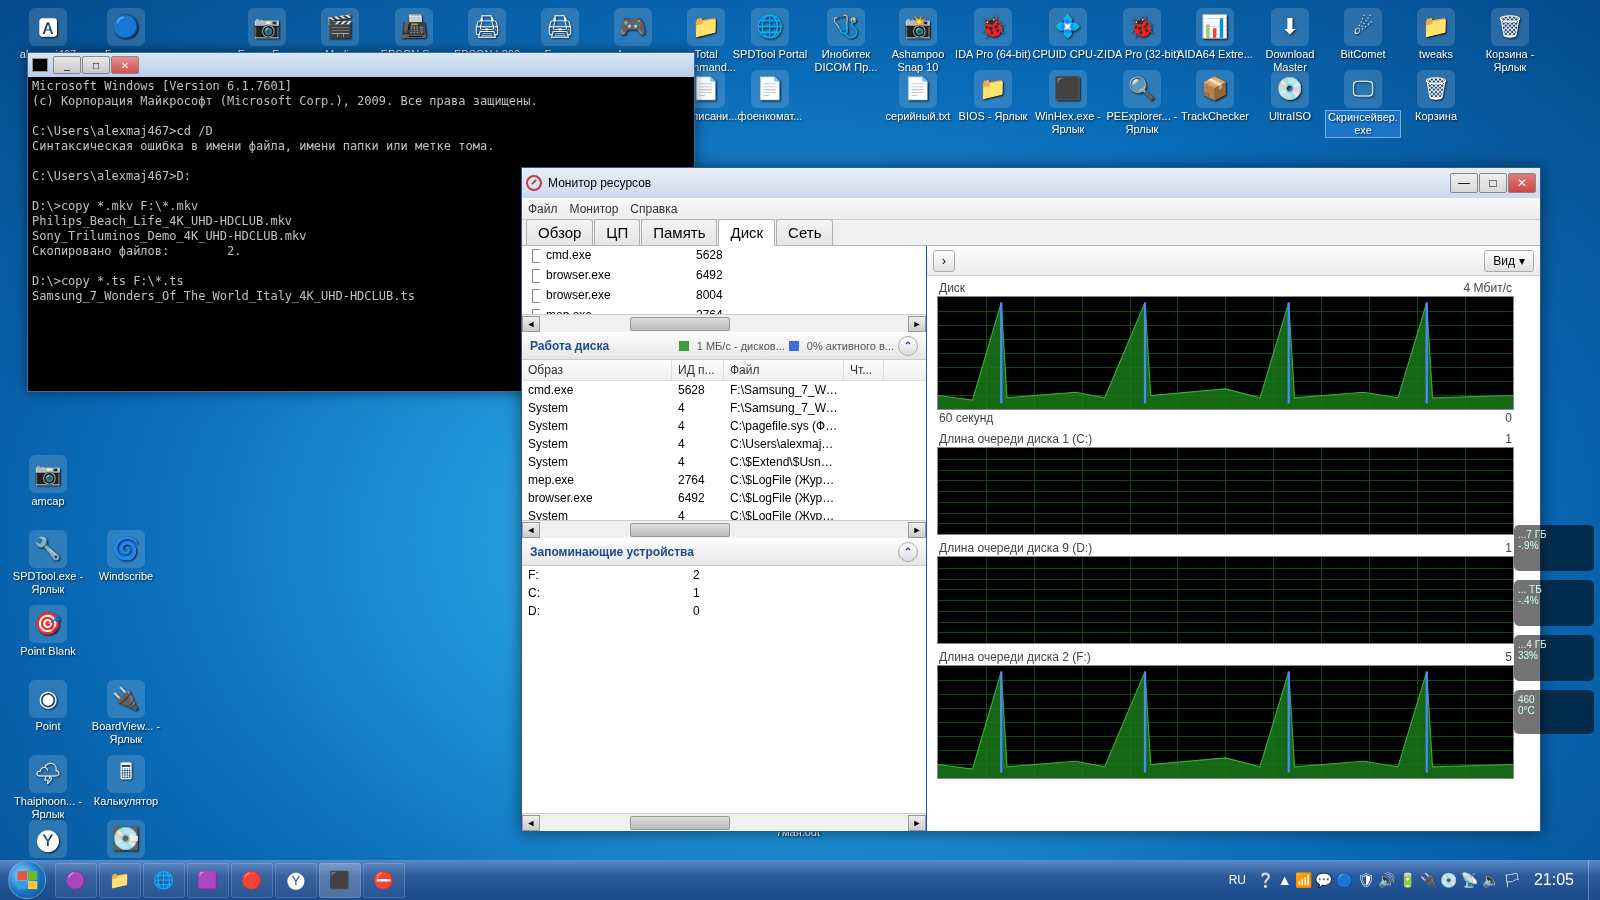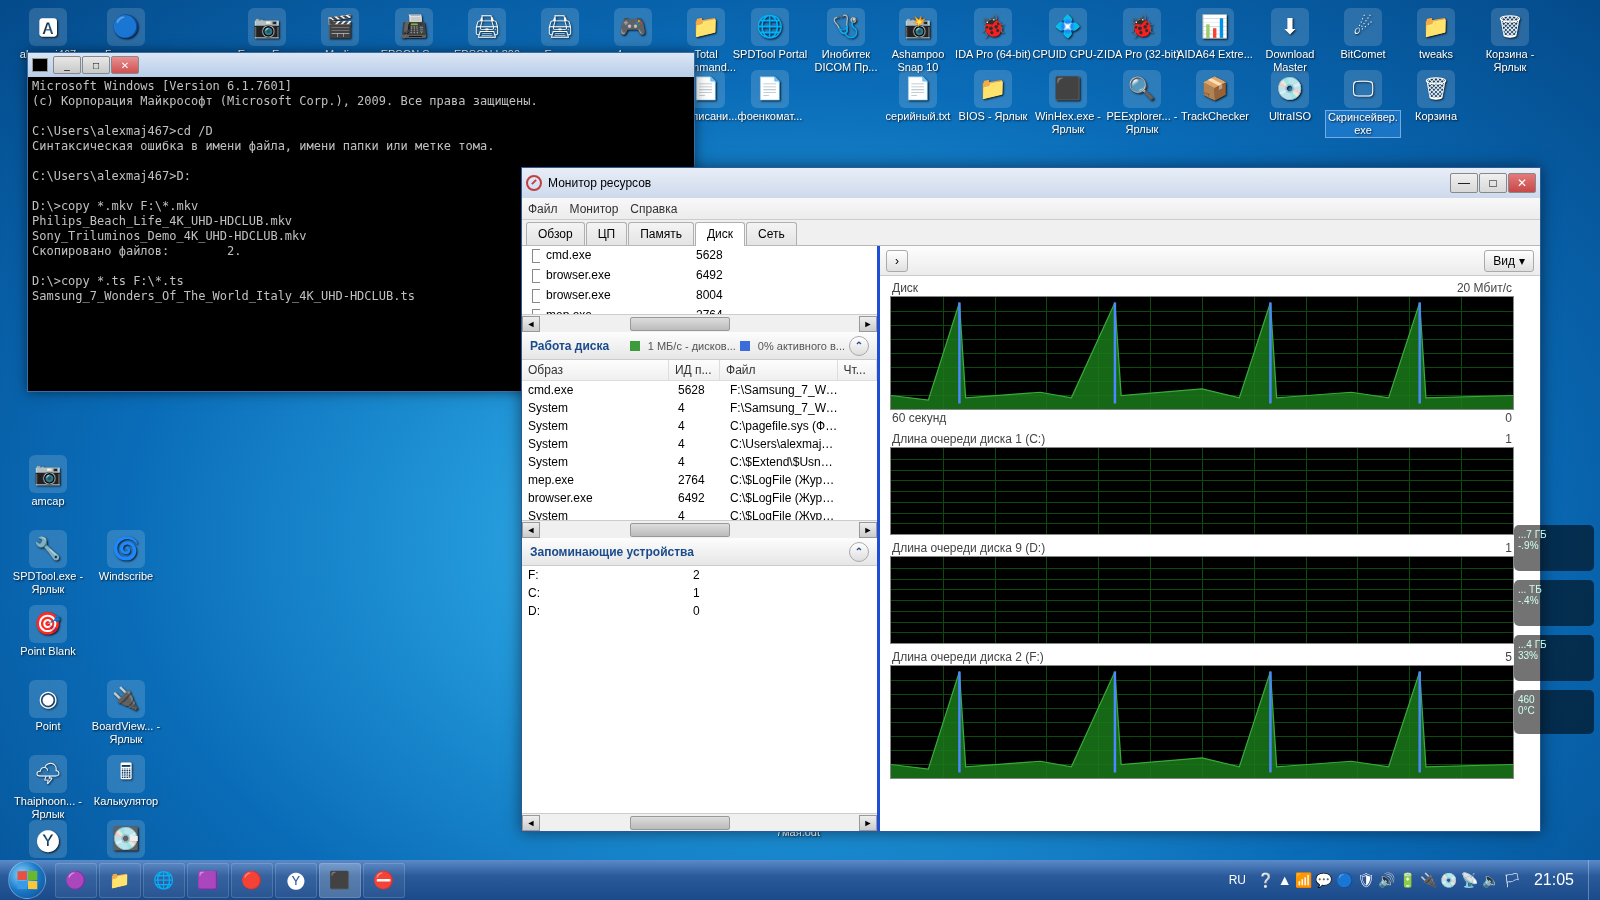--- a/index.html
+++ b/index.html
@@ -28,24 +28,24 @@
 .resmon{position:absolute;top:167px;left:521px;width:1020px;height:665px;background:#f0f0f0;border:1px solid #2a5a9a;box-shadow:0 0 15px rgba(0,0,0,0.5);display:flex;flex-direction:column}
 .resmon-title{height:30px;background:linear-gradient(#e8eef7,#cdd9ec);display:flex;align-items:center;padding:0 4px;color:#000}
 .rm-icon{width:16px;height:16px;border:2px solid #c04040;border-radius:50%;margin-right:6px;position:relative}
 .rm-icon:before{content:"";position:absolute;top:2px;left:5px;width:2px;height:6px;background:#c04040;transform:rotate(45deg)}
 .resmon-title-text{flex:1}
 .win-btn{width:28px;height:20px;border:1px solid #888;border-radius:2px;background:linear-gradient(#f0f0f0,#d8d8d8);margin-left:1px;display:flex;align-items:center;justify-content:center;font-size:12px;cursor:pointer}
 .win-btn.cl{background:linear-gradient(#e47a7a,#c84848);color:#fff}
 .resmon-menu{height:22px;background:linear-gradient(#f8f8f8,#ececec);border-bottom:1px solid #ccc;display:flex;align-items:center;padding:0 6px;gap:12px;color:#333}
 .resmon-menu span{cursor:pointer}
 .resmon-tabs{height:26px;display:flex;align-items:flex-end;padding:0 4px;background:#f0f0f0;border-bottom:1px solid #b8b8b8}
-.tab{padding:4px 11px;border:1px solid #b0b0b0;border-bottom:none;background:linear-gradient(#f4f4f4,#e4e4e4);border-radius:3px 3px 0 0;margin-right:1px;cursor:pointer;font-size:12px}
+.tab{padding:4px 11px;border:1px solid #b0b0b0;border-bottom:none;background:linear-gradient(#f4f4f4,#e4e4e4);border-radius:3px 3px 0 0;margin-right:1px;cursor:pointer;font-size:15px}
 .tab.active{background:#fff;padding-bottom:5px;position:relative;top:1px}
 .resmon-body{flex:1;display:flex;overflow:hidden}
-.rm-left{width:358px;display:flex;flex-direction:column;border-right:3px solid #1d4ed8}
+.rm-left{width:405px;display:flex;flex-direction:column;border-right:1px solid #1d4ed8}
 .rm-right{flex:1;background:#fff;display:flex;flex-direction:column;overflow:hidden}
 .panel-head{height:28px;background:linear-gradient(#fdfdfd,#e6e6e6);border-bottom:1px solid #ccc;display:flex;align-items:center;padding:0 8px;font-weight:bold;color:#1a4b8c}
 .panel-head .lbl{flex:1}
 .panel-head .sq{width:10px;height:10px;margin:0 4px}
 .sq.g{background:#3c9c3c}.sq.b{background:#3c6cdc}
 .panel-head .sub{font-weight:normal;color:#555;font-size:11px;margin-left:4px}
 .expand{width:20px;height:20px;border:1px solid #aaa;border-radius:10px;background:linear-gradient(#fff,#ddd);display:flex;align-items:center;justify-content:center;margin-left:4px;cursor:pointer;font-size:10px}
 .list{background:#fff;overflow:auto}
 .list-head{display:flex;border-bottom:1px solid #ddd;background:linear-gradient(#fdfdfd,#efefef)}
 .list-head div{padding:3px 6px;border-right:1px solid #ddd;font-size:12px;color:#333}
@@ -450,21 +450,21 @@
           <div class="spc"></div>
           <div class="view">
               <span>Вид</span>
               <span>▾</span>
             </div>
         </div>
         <div class="graphs" id="graphs">
             <div class="graph-block">
     <div class="graph-title">
                 <span>Диск</span>
-                <span>20 Мбит/с</span>
+                <span>4 Мбит/с</span>
               </div>
     <div class="graph ">
                 <div class="grid-v" style="left:8.33%"></div>
                 <div class="grid-v" style="left:16.66%"></div>
                 <div class="grid-v" style="left:24.990000000000002%"></div>
                 <div class="grid-v" style="left:33.32%"></div>
                 <div class="grid-v" style="left:41.65%"></div>
                 <div class="grid-v" style="left:49.980000000000004%"></div>
                 <div class="grid-v" style="left:58.31%"></div>
                 <div class="grid-v" style="left:66.64%"></div>

